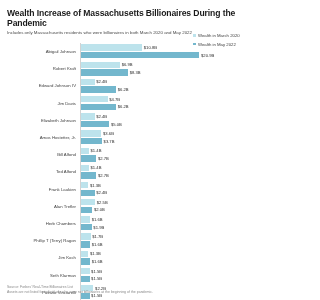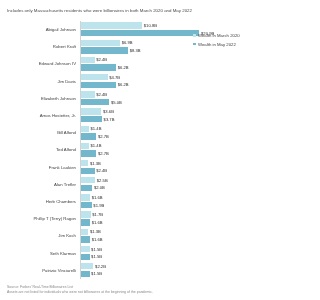--- a/index.html
+++ b/index.html
@@ -124,20 +124,21 @@
     line-height: 4.4px;
     color: #8a8a8a;
     white-space: nowrap;
   }
 </style>
 </head>
 <body>
 
 <div class="page">
 
+  <div class="title">Wealth Increase of Massachusetts Billionaires During the Pandemic</div>
   <div class="subtitle">Includes only Massachusetts residents who were billionaires in both March 2020 and May 2022</div>
 
   <div class="chart" id="chart-body">
       <div class="row">
         <div class="row-label">Abigail Johnson</div>
         <div class="bars">
           <div class="barline first">
             <div class="bar start" style="width: 61.2px;"></div>
             <span class="barval">$10.8B</span>
           </div>

